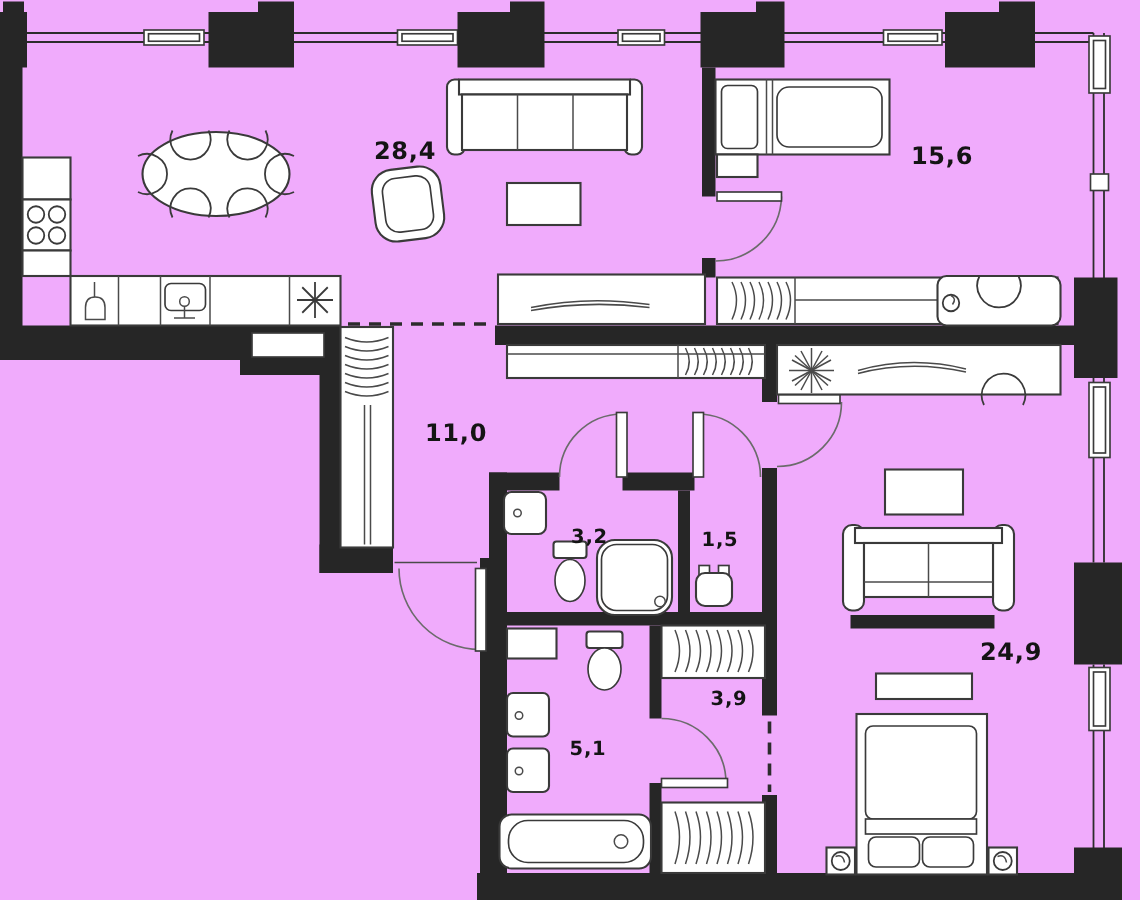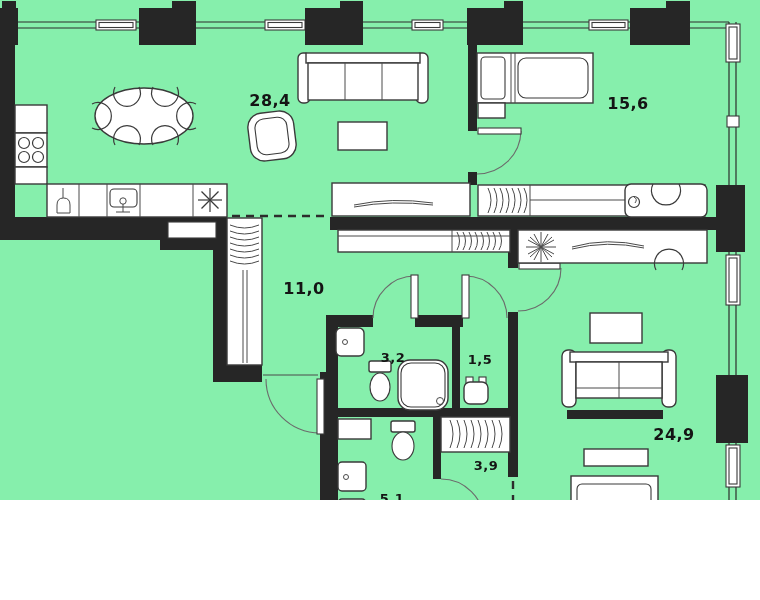--- a/index.html
+++ b/index.html
@@ -1,16 +1,16 @@
 <!DOCTYPE html>
 <html><head>
 <meta charset="utf-8">
 <style>
   html,body{margin:0;padding:0;background:#ffffff;}
-  .stage{position:relative;width:760px;height:500px;background:#86efac;overflow:hidden;
+  .stage{position:relative;width:760px;height:600px;background:#f0abfc;overflow:hidden;
          font-family:"DejaVu Sans",sans-serif;}
   svg{display:block}
   .w{fill:#262626;stroke:none}
   .f{fill:#ffffff;stroke:#3a3a3a;stroke-width:1.4}
   .f2{fill:#ffffff;stroke:#3a3a3a;stroke-width:1.1}
   .ln{stroke:#3a3a3a;stroke-width:1.2;fill:none}
   .ln2{stroke:#4a4a4a;stroke-width:1;fill:none}
   .arc{stroke:#6b6b6b;stroke-width:1.1;fill:none}
   .dash{stroke:#2c2c2c;stroke-width:2.4;fill:none;stroke-dasharray:8 6}
   .win{stroke:#2c2c2c;stroke-width:1.2;fill:none}

